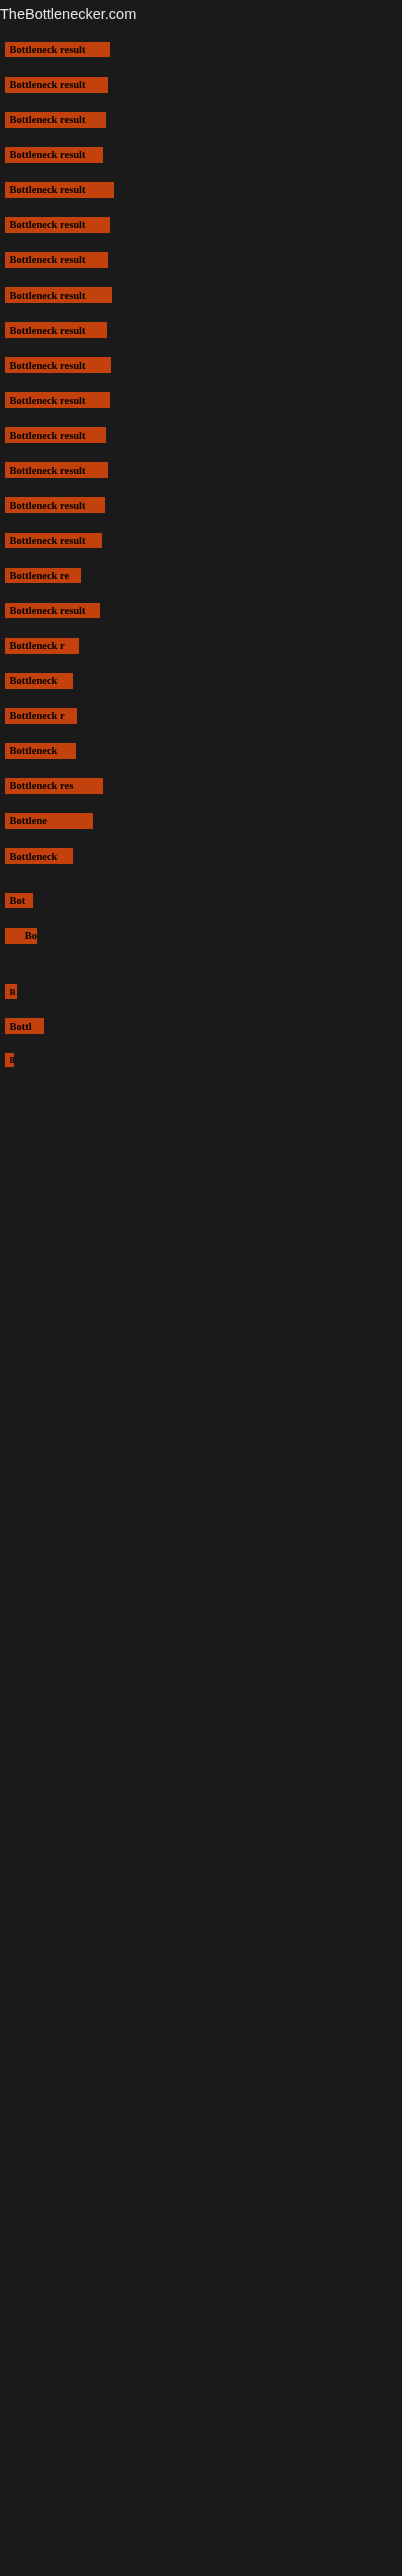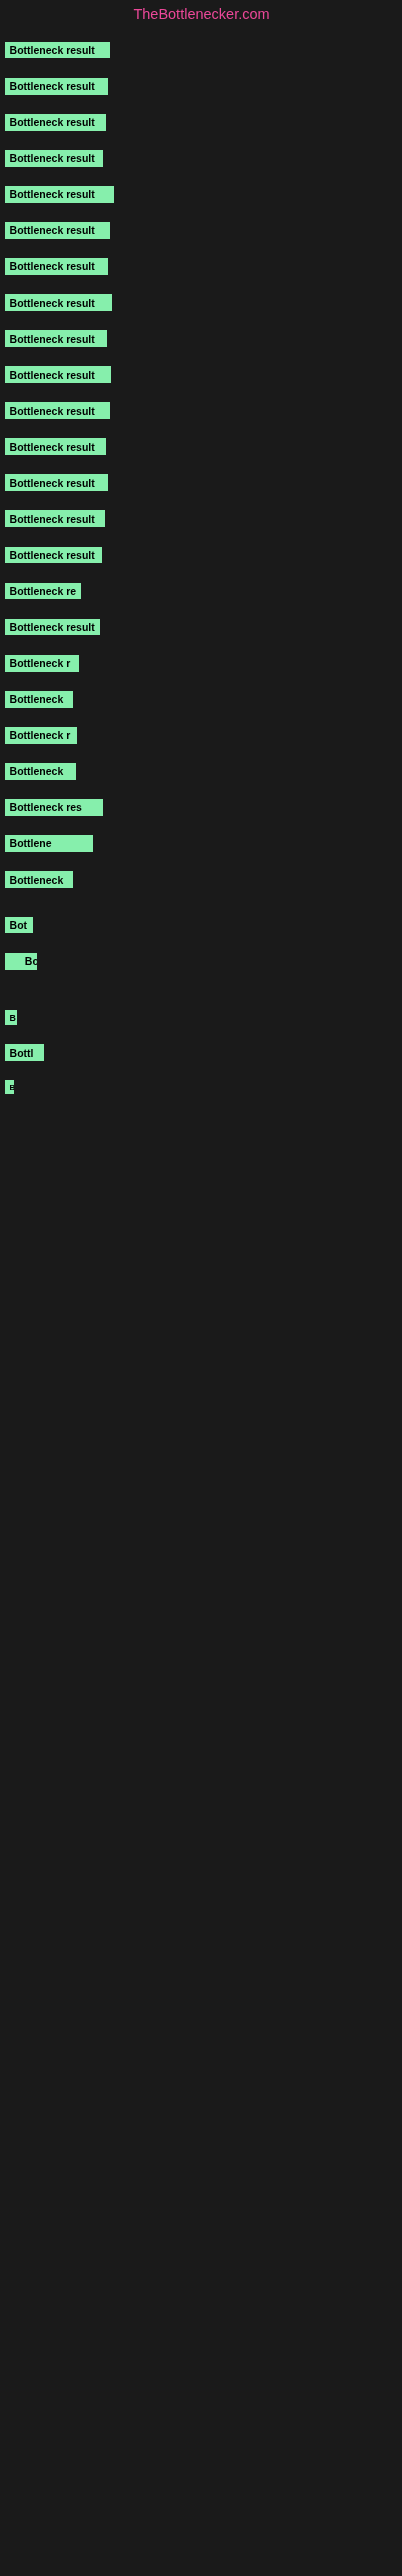--- a/index.html
+++ b/index.html
@@ -8,40 +8,40 @@
       box-sizing: border-box;
     }
     body {
       width: 403px;
       min-height: 2576px;
       background-color: #1a1a1a;
       font-family: Arial, sans-serif;
       position: relative;
     }
     .site-title {
-      text-align: center;
-      color: #ec4899;
+      color: #e5e5e5;
       font-size: 14.5px;
       padding: 6.4px 0 3.2px 0;
     }
     .bottleneck-row {
       display: flex;
       align-items: center;
       margin-bottom: 1.6px;
       padding: 1.6px 0;
     }
     .bottleneck-badge {
-      background-color: #86efac;
+      background-color: #c2410c;
       color: #000;
       font-size: 10.5px;
       font-weight: bold;
       padding: 2.4px 4.8px;
       white-space: nowrap;
       overflow: hidden;
       display: inline-block;
+      font-family: Liberation Serif, serif;
     }
     
     .row-1 .bottleneck-badge  { width: 105px; }
     .row-2 .bottleneck-badge  { width: 103px; }
     .row-3 .bottleneck-badge  { width: 101px; }
     .row-4 .bottleneck-badge  { width: 98px; }
     .row-5 .bottleneck-badge  { width: 109px; }
     .row-6 .bottleneck-badge  { width: 105px; }
     .row-7 .bottleneck-badge  { width: 103px; }
     .row-8 .bottleneck-badge  { width: 107px; }

